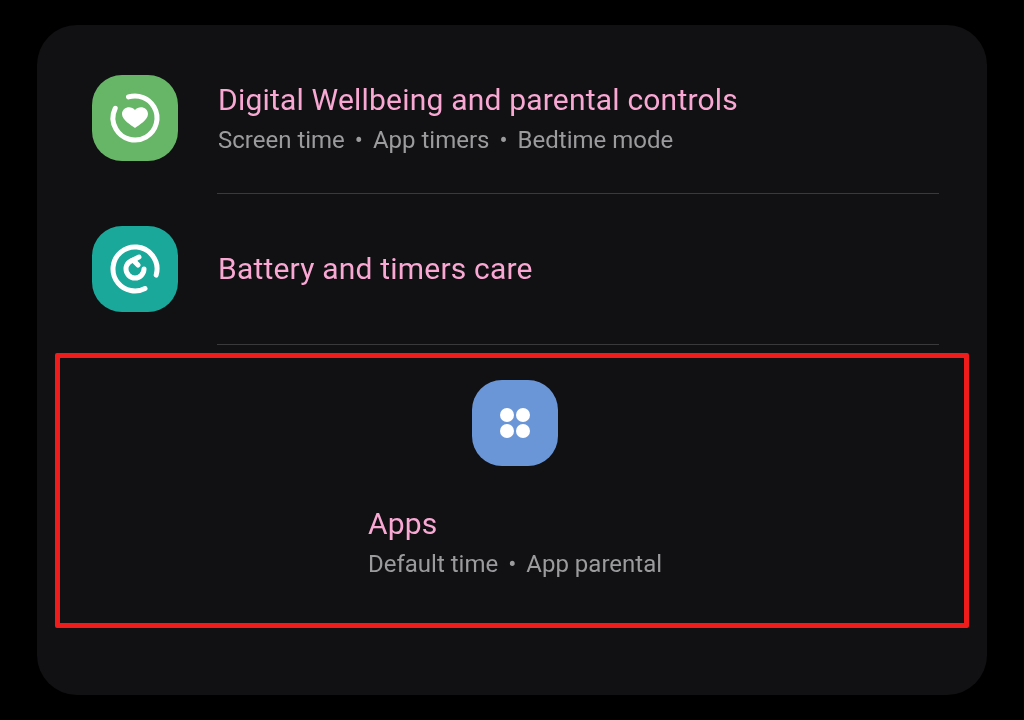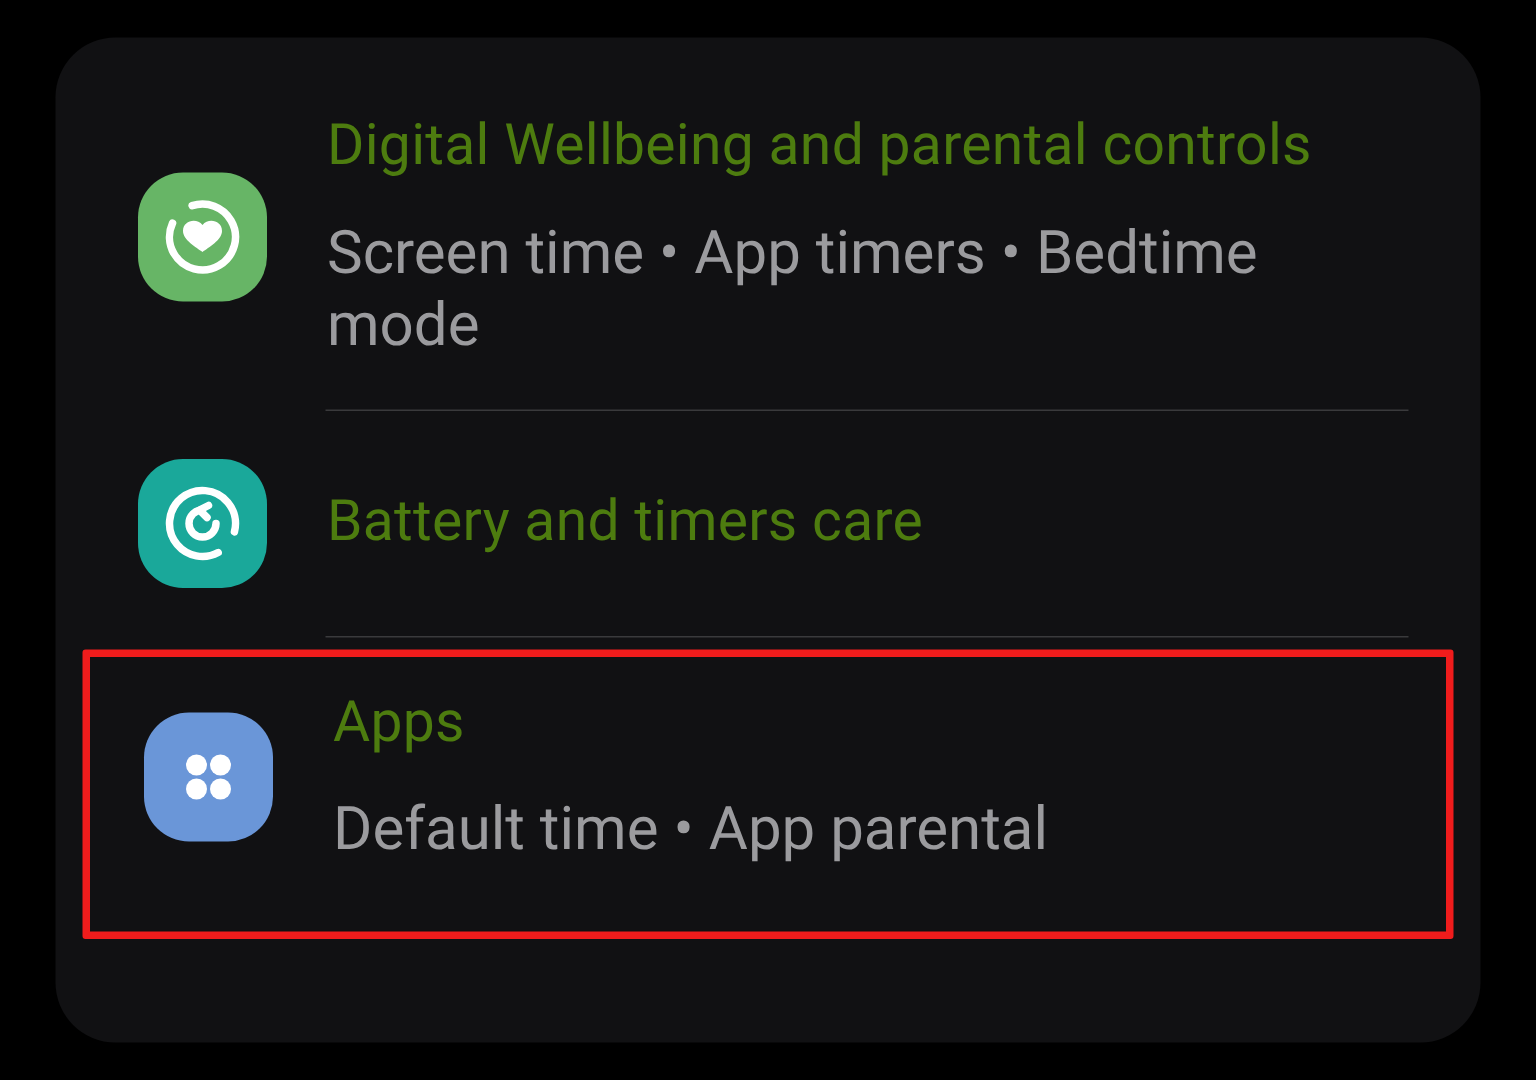--- a/index.html
+++ b/index.html
@@ -35,49 +35,50 @@
       flex: 0 0 86px;
       display: flex;
       align-items: center;
       justify-content: center;
     }
     .ic-green  { background: #67b566; }
     .ic-teal   { background: #1aa89a; }
     .ic-blue   { background: #6a96d8; }
     .txt       { flex: 1; }
     .title {
-      color: #4d7c0f;
-      font-size: 38px;
+      color: #f9a8d4;
+      font-size: 30px;
       font-weight: 400;
       line-height: 1.2;
       letter-spacing: .2px;
     }
     .sub {
       color: #9b9b9e;
-      font-size: 40px;
-      margin-top: 24px;
+      font-size: 24px;
+      margin-top: 8px;
       line-height: 1.2;
     }
     .dot {
       color: #9b9b9e;
       margin: 0 10px;
     }
     .div {
       height: 1px;
       background: #3a3a3c;
       margin: 2px 48px 2px 180px;
     }
     .hl {
       border: 5px solid #f01c1c;
       border-radius: 2px;
       margin: 8px 18px 0 18px;
       padding: 22px 30px 44px 36px;
     }
     .hl .row {
       padding: 0;
+      flex-direction: column;
     }
     svg { display: block; }
   </style>
 </head>
 <body>
 
 <div class="panel">
 
   <div class="row">
     <div class="icon-wrap ic-green">

